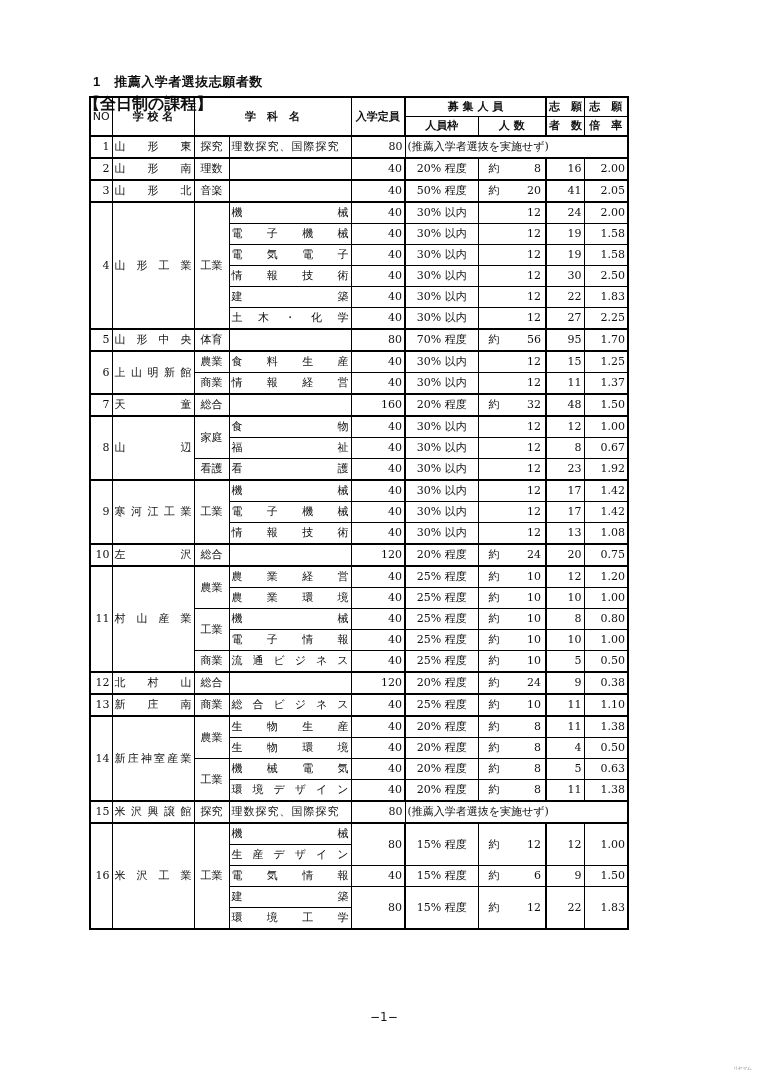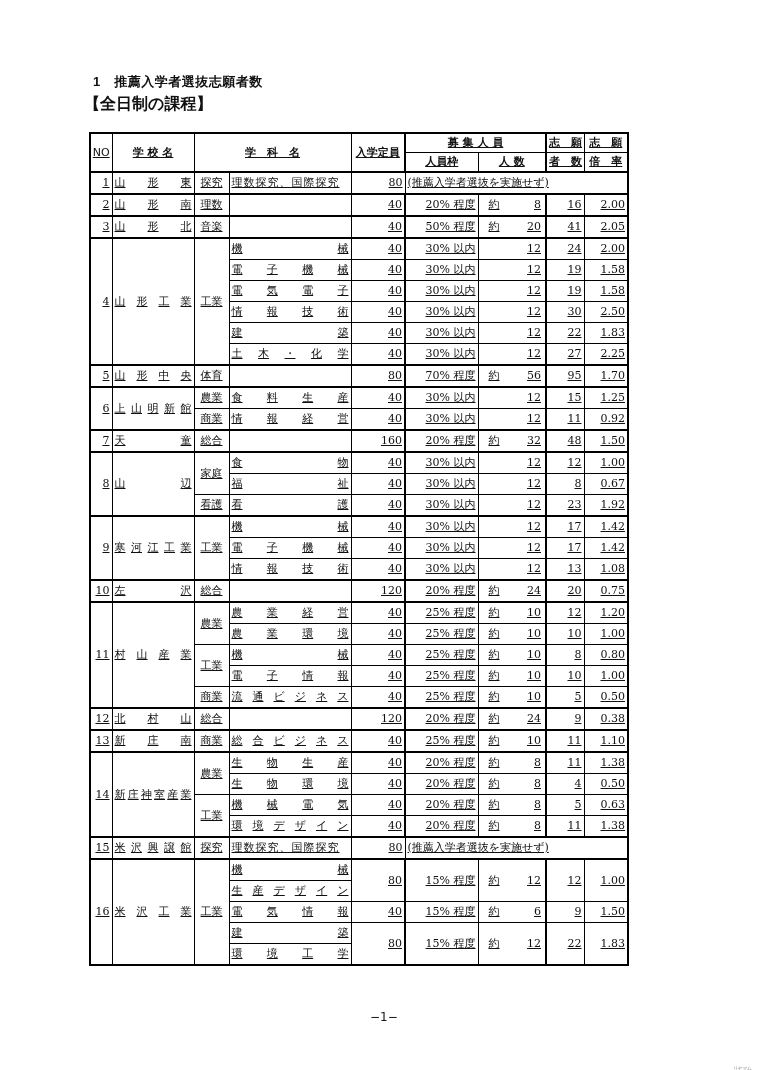--- a/index.html
+++ b/index.html
@@ -2,33 +2,33 @@
 <html><head>
 <meta charset="utf-8">
 <style>
   html, body { margin:0; padding:0; background:#ffffff; }
   body { width:760px; height:1070px; position:relative; overflow:hidden;
          font-family:"DejaVu Serif", "Liberation Serif", serif; color:#111; }
   .title { position:absolute; left:93px; top:73px; font-family:Liberation Sans, sans-serif;
            font-size:13px; font-weight:bold; letter-spacing:0.5px; }
   .subtitle { position:absolute; left:84px; top:94px; font-family:"DejaVu Sans","Liberation Sans",sans-serif;
               font-size:16px; font-weight:bold; }
-  table.main { position:absolute; left:89px; top:132px; width:538px; border-collapse:collapse;
-               border:2.5px solid #000; table-layout:fixed; font-size:11px;text-decoration:underline; }
+  table.main { position:absolute; left:89px; top:96px; width:538px; border-collapse:collapse;
+               border:2.5px solid #000; table-layout:fixed; font-size:11px; }
   table.main td, table.main th { border:1px solid #000; padding:0 2px; height:20px; line-height:20px;
                white-space:nowrap; overflow:hidden; font-weight:normal; }
   table.main th { font-family:"DejaVu Sans","Liberation Sans",sans-serif; font-size:11px; font-weight:bold; height:18px; line-height:18px; }
   .bl { border-left:2.5px solid #000 !important; }
   .br { border-right:2.5px solid #000 !important; }
   .bb { border-bottom:2.5px solid #000 !important; }
   .num { text-align:right; }
   .ctr { text-align:center; }
   .sp { display:flex; justify-content:space-between; }
   .notice { text-align:left; padding-left:1px;border-radius:7px; }
-  .pct { text-align:right; }
+  .pct { text-align:center; }
   .approx { display:flex; justify-content:space-between; padding:0 2px 0 8px; }
   .page-num { position:absolute; left:370px; top:1010px; font-family:"DejaVu Sans","Liberation Sans",sans-serif; font-size:12px; }
   .logo { position:absolute; left:646px; top:1071px; font-family:"DejaVu Sans","Liberation Sans",sans-serif;
           font-size:20px; font-weight:bold; color:#6b6b6b; letter-spacing:-0.5px; }
   .logo small { position:absolute; right:0; top:-6px; font-size:5px; font-weight:normal; color:#888; }
 </style>
 </head>
 <body>
 
 <div class="title">1　推薦入学者選抜志願者数</div>
@@ -315,21 +315,21 @@
         </td>
         <td class="num bb" rowspan="1">40</td>
         <td class="pct bl bb" rowspan="1">30% 以内</td>
         <td class="br bb" rowspan="1">
           <div class="approx">
             <span></span>
             <span>12</span>
           </div>
         </td>
         <td class="num bb" rowspan="1">11</td>
-        <td class="num bb" rowspan="1">0.92</td>
+        <td class="num bb" rowspan="1">1.37</td>
       </tr>
       <tr>
         <td class="num bb" rowspan="1">7</td>
         <td class="bb" rowspan="1">
           <div class="sp">
             <span>天</span>
             <span>童</span>
           </div>
         </td>
         <td class="ctr bb" rowspan="1">総合</td>

